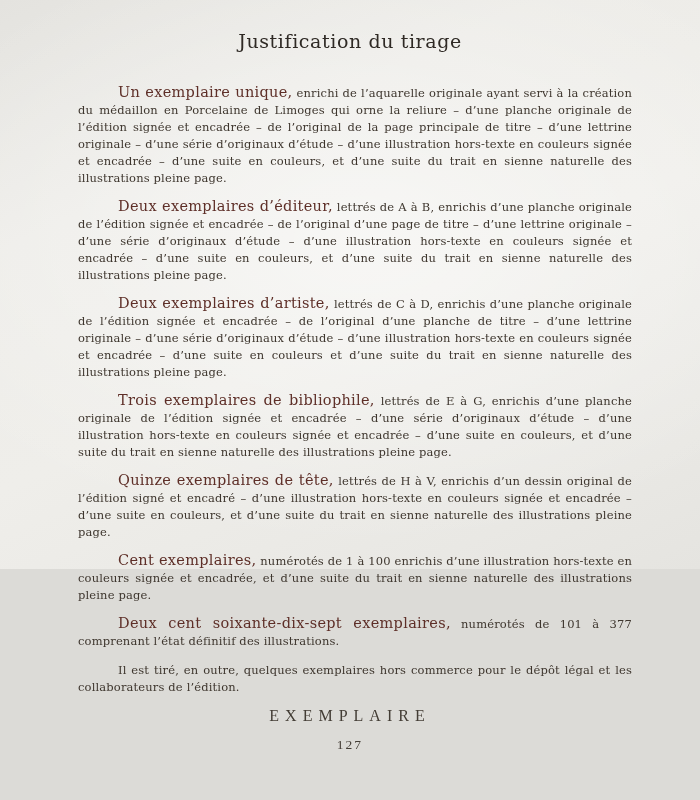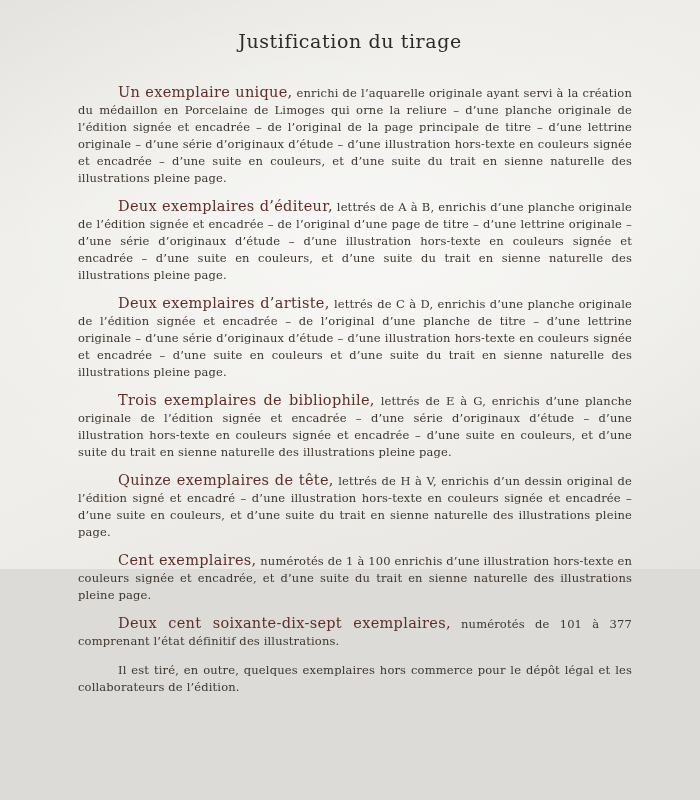--- a/index.html
+++ b/index.html
@@ -85,14 +85,18 @@
 
     <p class="para"><span class="lead">Quinze exemplaires de tête,</span><span> lettrés de H à V, enrichis d’un dessin original de l’édition signé et encadré – d’une illustration hors-texte en couleurs signée et encadrée – d’une suite en couleurs, et d’une suite du trait en sienne naturelle des illustrations pleine page.</span></p>
 
     <p class="para"><span class="lead">Cent exemplaires,</span><span> numérotés de 1 à 100 enrichis d’une illustration hors-texte en couleurs signée et encadrée, et d’une suite du trait en sienne naturelle des illustrations pleine page.</span></p>
 
     <p class="para"><span class="lead">Deux cent soixante-dix-sept exemplaires,</span><span> numérotés de 101 à 377 comprenant l’état définitif des illustrations.</span></p>
 
     <p class="para"><span class="lead"></span><span>Il est tiré, en outre, quelques exemplaires hors commerce pour le dépôt légal et les collaborateurs de l’édition.</span></p>
   </div>
 
+  <div class="footer">
+    <div class="footer-label">EXEMPLAIRE</div>
+    <div class="footer-page-number">127</div>
+  </div>
 
 </div>
 
 </body></html>

